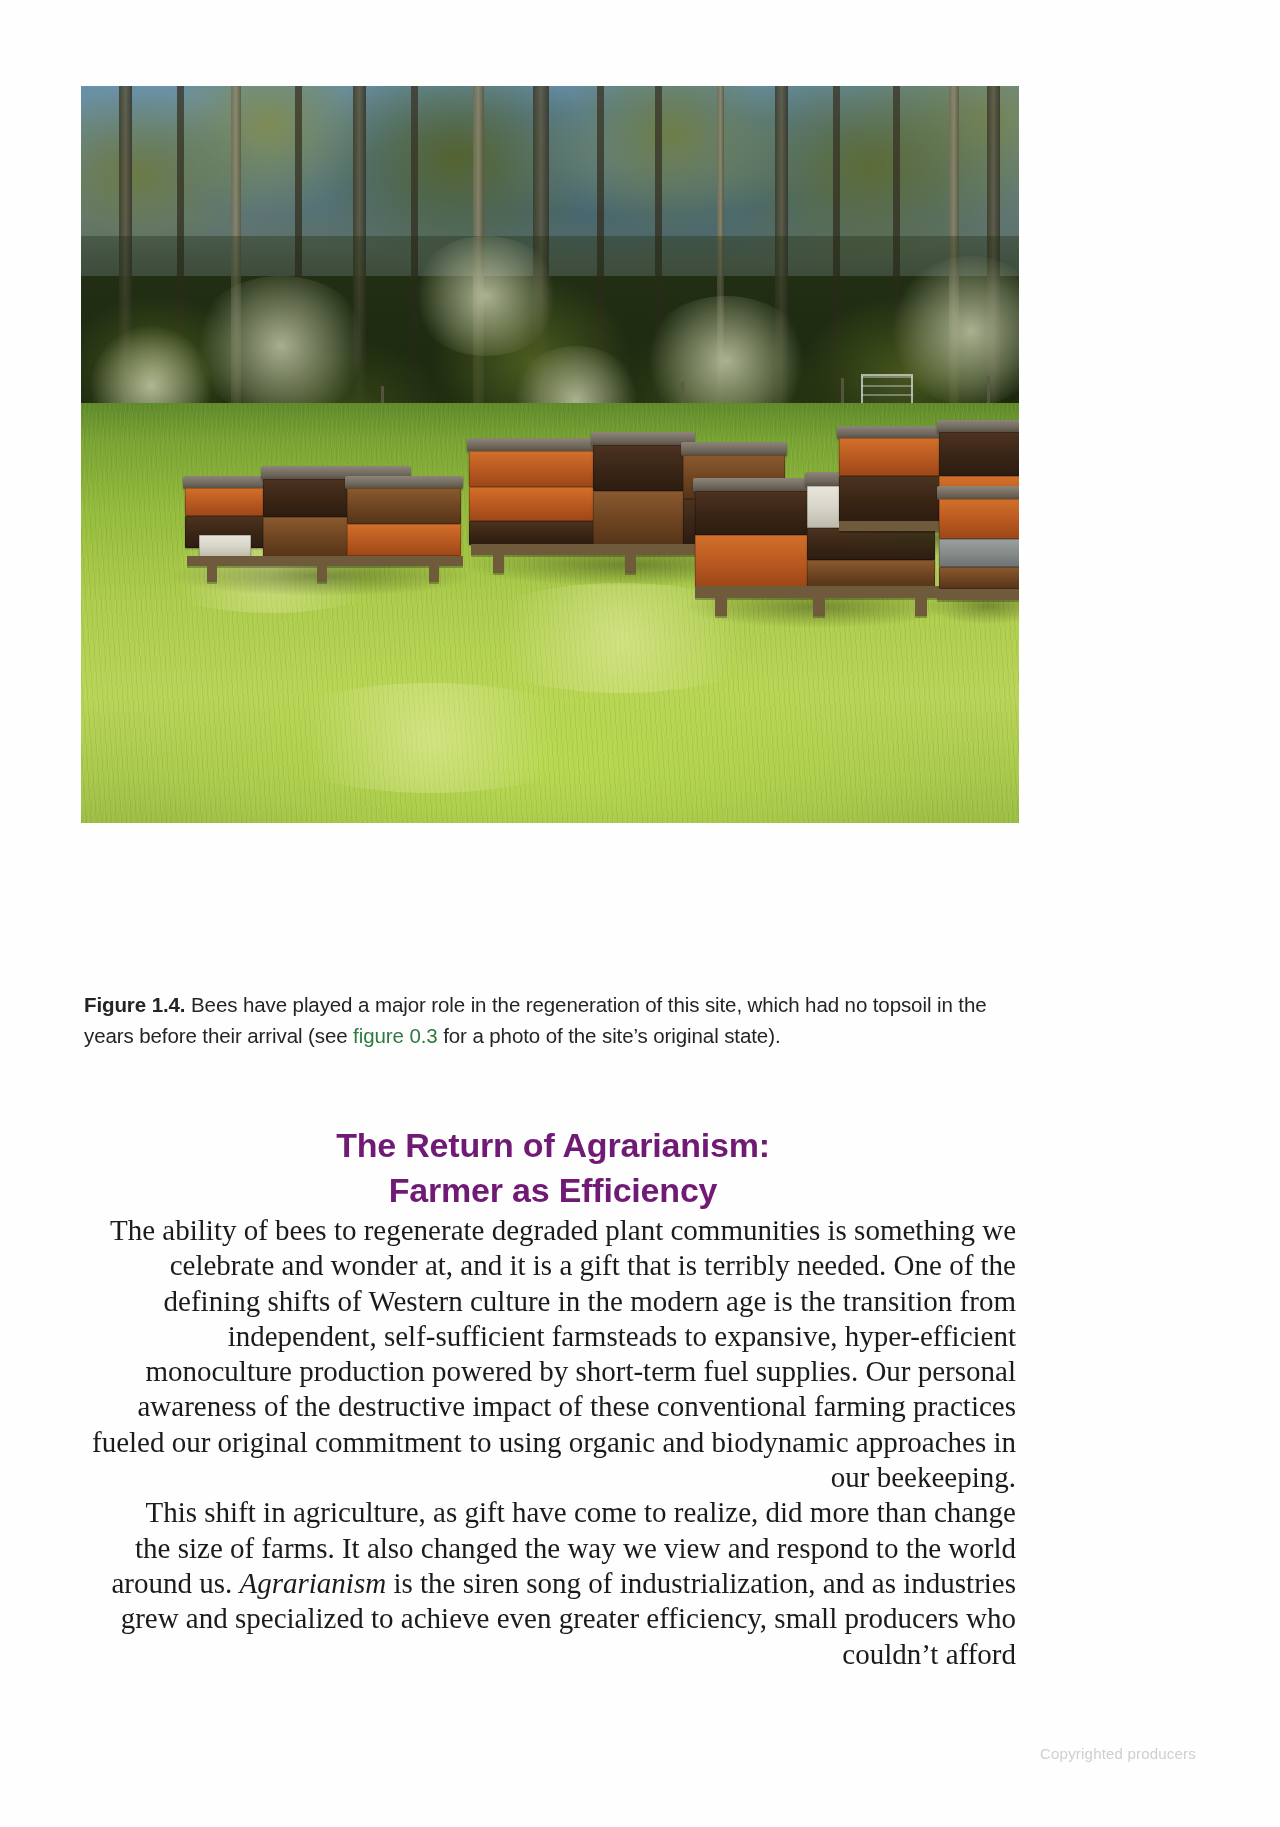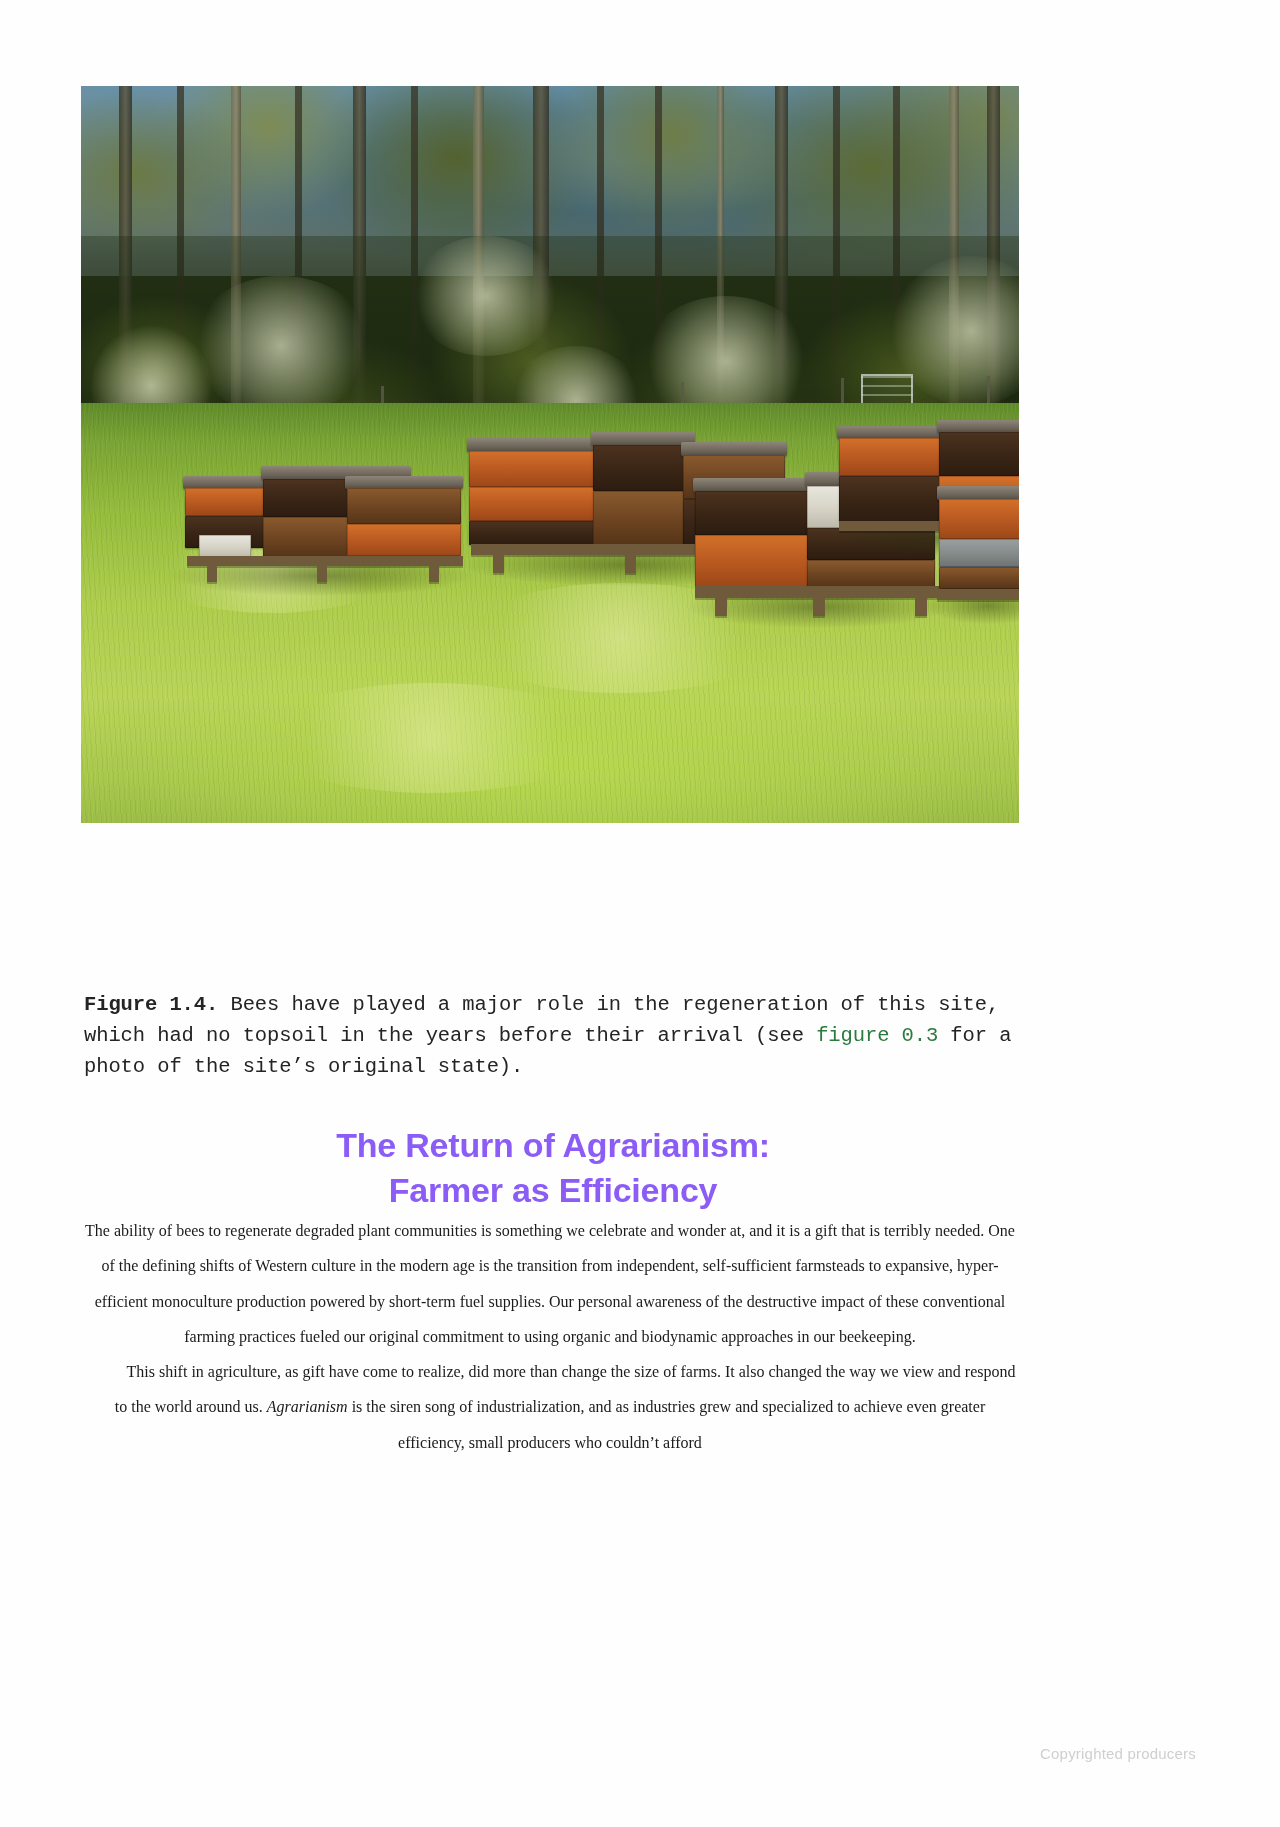--- a/index.html
+++ b/index.html
@@ -159,55 +159,55 @@
     background: radial-gradient(ellipse, rgba(40,50,15,0.42) 0%, rgba(40,50,15,0) 72%);
     border-radius: 50%;
   }
 
   
   .caption {
     position: absolute;
     left: 84px;
     top: 989px;
     width: 938px;
-    font-family: Liberation Mono, monospace;
+    font-family: Liberation Sans, sans-serif;
     font-size: 20.5px;
     line-height: 31px;
     color: #242424;
     letter-spacing: -0.1px;
   }
   .caption b { font-weight: 700; }
   .caption .xref { color: #2c7a3f; }
 
   
   .section-heading {
     position: absolute;
     left: 84px;
     top: 1100px;
     width: 938px;
     text-align: center;
     font-family: "Liberation Sans", sans-serif;
     font-weight: 700;
     font-size: 34px;
     line-height: 45px;
-    color: #8b5cf6;
+    color: #701a75;
     letter-spacing: -0.2px;
   }
 
   
   .body-text {
     position: absolute;
     left: 84px;
     top: 1213px;
     width: 932px;
     font-family: "Liberation Serif", serif;
-    font-size: 16px;
+    font-size: 29px;
     line-height: 35.3px;
     color: #1b1b1b;
-    text-align: center;
+    text-align: right;
   }
   .body-text p { margin: 0; }
   .body-text p.indent { text-indent: 42px; }
   .body-text i { font-style: italic; }
 
   
   .copyright-note {
     position: absolute;
     right: 84px;
     top: 1745px;

